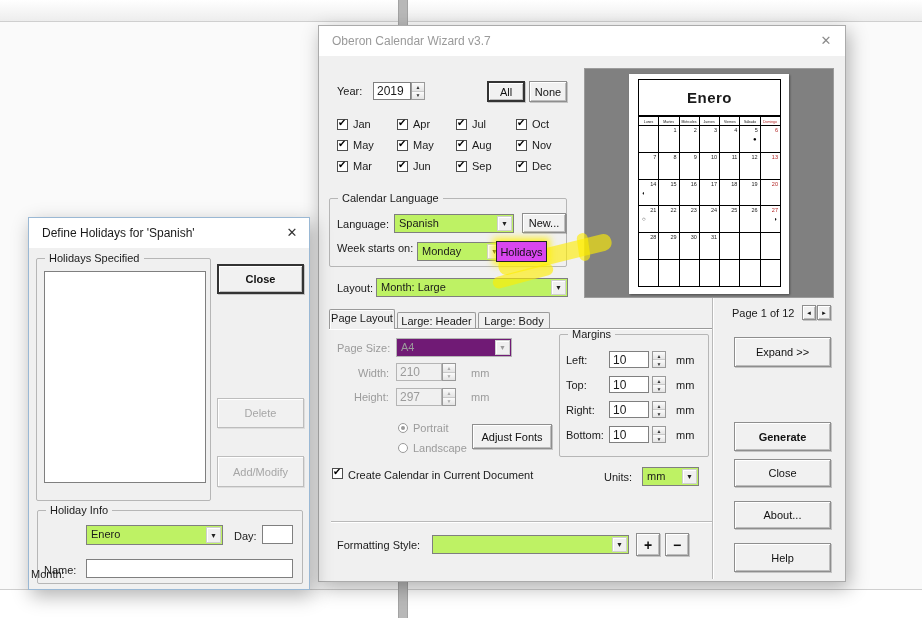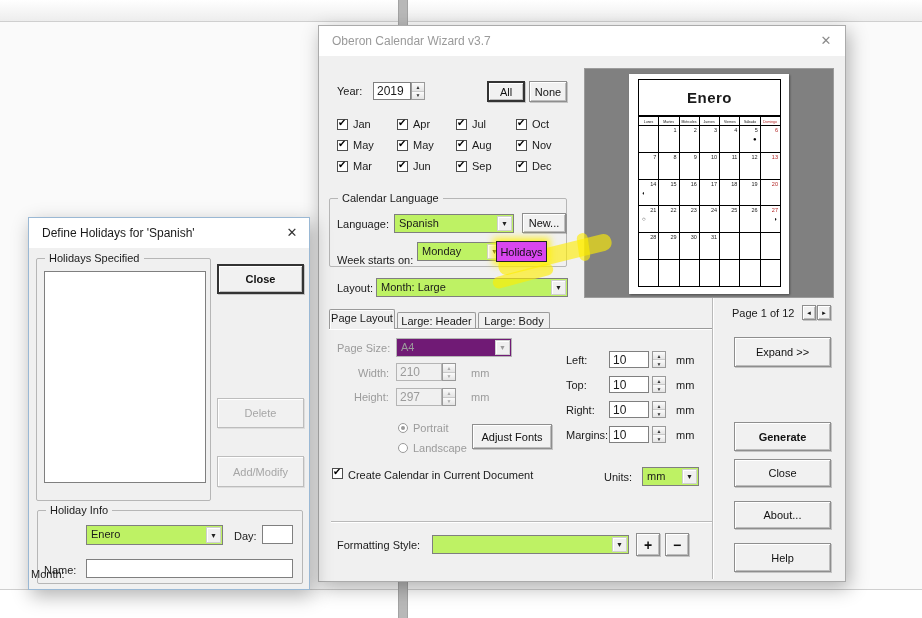--- a/index.html
+++ b/index.html
@@ -182,21 +182,21 @@
     <div class="group" style="left:10px; top:172px; width:238px; height:69px;">
       <span class="group-label">Calendar Language</span>
     </div>
     <span class="lbl" style="left:18px; top:192px;">Language:</span>
     <div class="combo" style="left:75px; top:188px; width:120px; height:19px;">
       <span class="cv">Spanish</span>
       <span class="cb">▼</span>
     </div>
     <div class="btn" style="left:203px; top:187px; width:44px; height:20px;">New...</div>
 
-    <span class="lbl" style="left:18px; top:228px;text-align:center;">Week starts on:</span>
+    <span class="lbl" style="left:18px; top:216px;text-align:center;">Week starts on:</span>
     <div class="combo" style="left:98px; top:216px; width:87px; height:19px;">
       <span class="cv">Monday</span>
       <span class="cb">▼</span>
     </div>
 
     <div class="hl" style="left:178px; top:220px; width:116px; height:17px; transform:rotate(-14deg);"></div>
     <div class="hl" style="left:173px; top:244px; width:62px; height:12px; transform:rotate(-15deg);"></div>
     <div class="hl" style="left:259px; top:207px; width:11px; height:28px; transform:rotate(-8deg);"></div>
     <div class="btn" style="left:177px; top:215px; width:51px; height:21px; z-index:5;
                             background:#d946ef; border:1px solid #222;
@@ -386,20 +386,23 @@
       <div>▼</div>
     </div>
     <span class="lbl dis" style="left:152px; top:365px;">mm</span>
 
     <span class="radio sel" style="left:79px; top:397px;"></span>
     <span class="lbl dis" style="left:94px; top:396px;">Portrait</span>
     <span class="radio" style="left:79px; top:417px;"></span>
     <span class="lbl dis" style="left:94px; top:416px;">Landscape</span>
     <div class="btn" style="left:153px; top:398px; width:80px; height:25px;">Adjust Fonts</div>
 
+    <div class="group" style="left:240px; top:308px; width:150px; height:123px;">
+      <span class="group-label">Margins</span>
+    </div>
     <span class="lbl" style="left:247px; top:328px;">Left:</span>
     <div class="field" style="left:290px; top:325px; width:40px; height:17px;">10</div>
     <div class="spin" style="left:333px; top:325px; height:17px;">
         <div>▲</div>
         <div>▼</div>
       </div>
     <span class="lbl" style="left:357px; top:328px;">mm</span>
 
     <span class="lbl" style="left:247px; top:353px;">Top:</span>
     <div class="field" style="left:290px; top:350px; width:40px; height:17px;">10</div>
@@ -410,21 +413,21 @@
     <span class="lbl" style="left:357px; top:353px;">mm</span>
 
     <span class="lbl" style="left:247px; top:378px;">Right:</span>
     <div class="field" style="left:290px; top:375px; width:40px; height:17px;">10</div>
     <div class="spin" style="left:333px; top:375px; height:17px;">
         <div>▲</div>
         <div>▼</div>
       </div>
     <span class="lbl" style="left:357px; top:378px;">mm</span>
 
-    <span class="lbl" style="left:247px; top:403px;">Margins:</span>
+    <span class="lbl" style="left:247px; top:403px;">Bottom:</span>
     <div class="field" style="left:290px; top:400px; width:40px; height:17px;">10</div>
     <div class="spin" style="left:333px; top:400px; height:17px;">
         <div>▲</div>
         <div>▼</div>
       </div>
     <span class="lbl" style="left:357px; top:403px;">mm</span>
 
     <span class="check checked" style="left:13px; top:442px;"></span>
     <span class="lbl" style="left:29px; top:443px;">Create Calendar in Current Document</span>
     <span class="lbl" style="left:285px; top:445px;">Units:</span>

